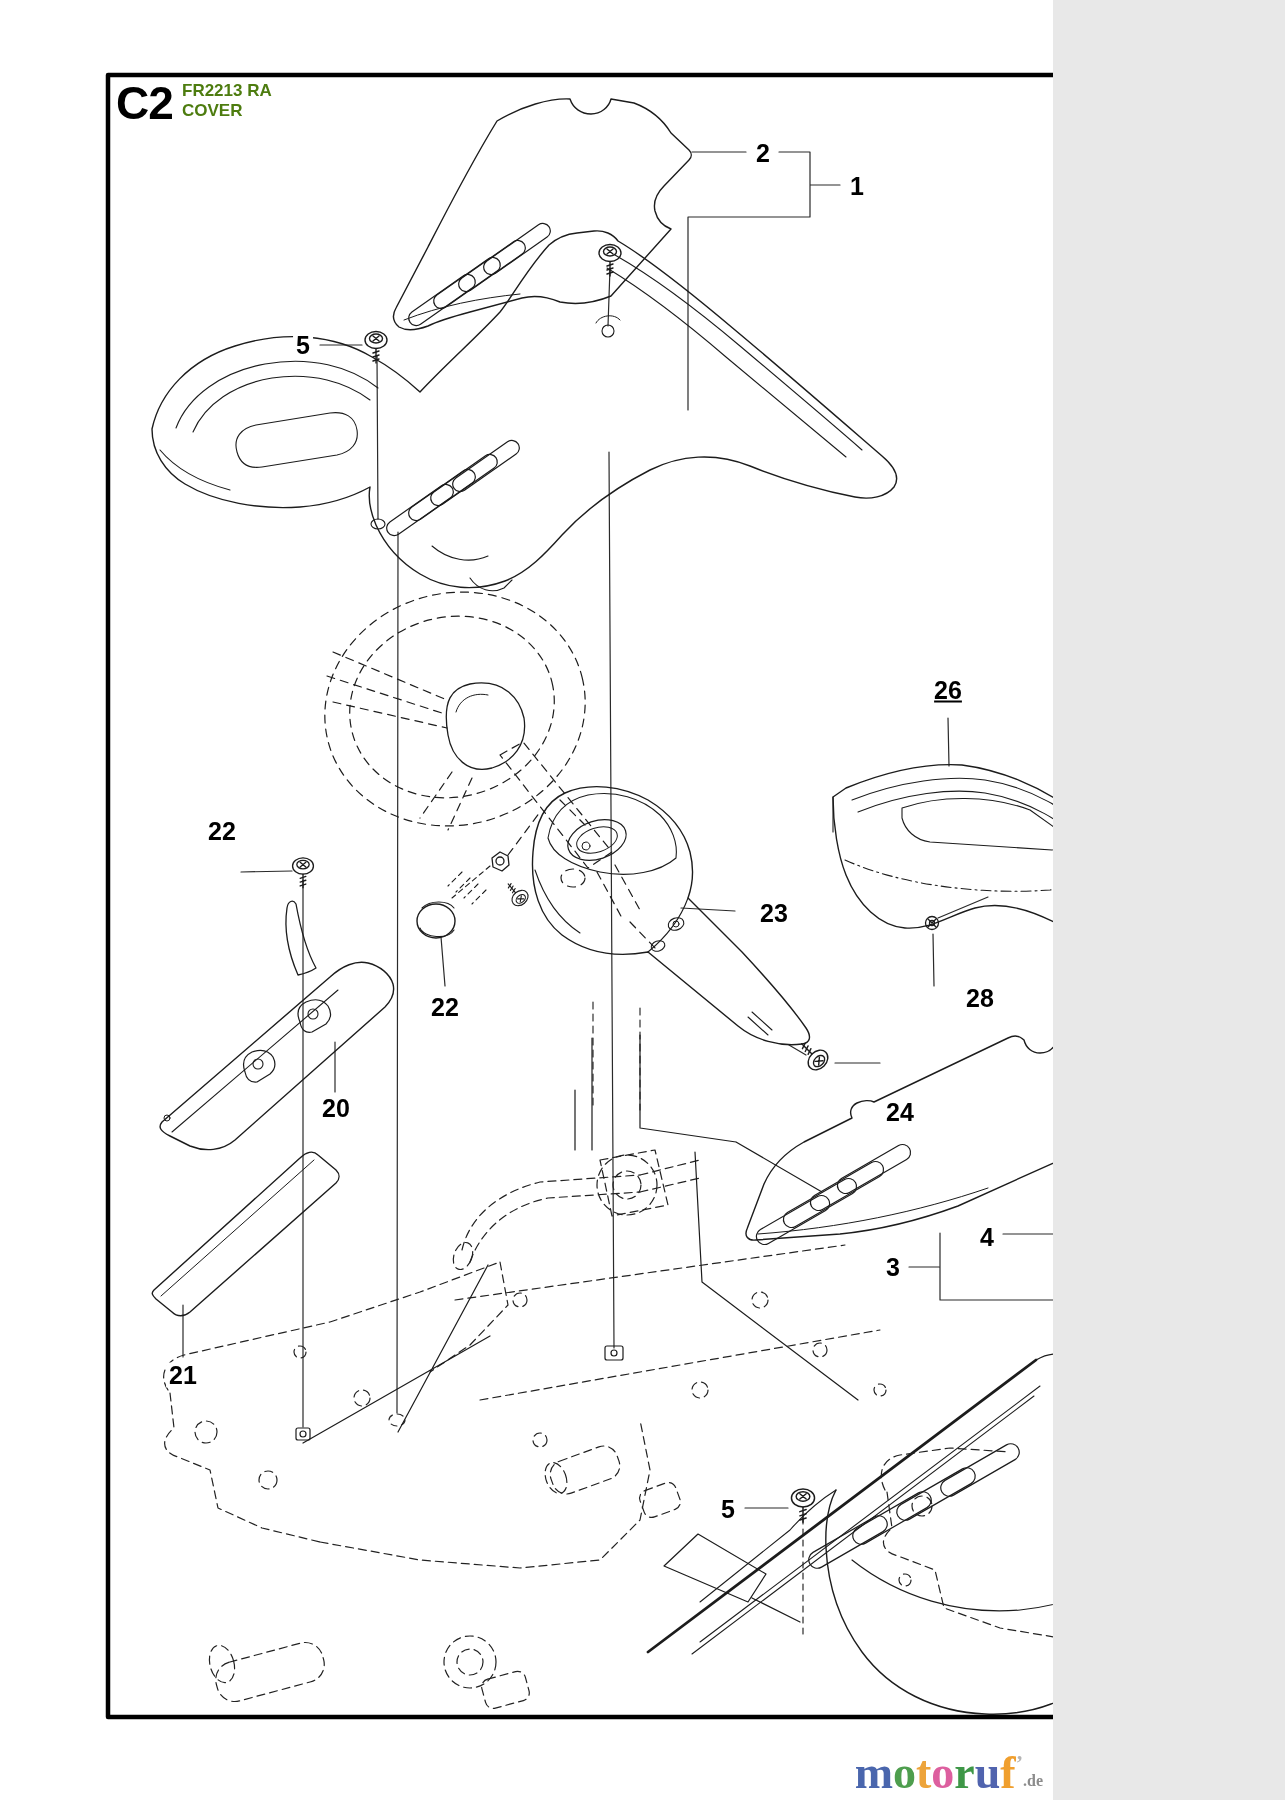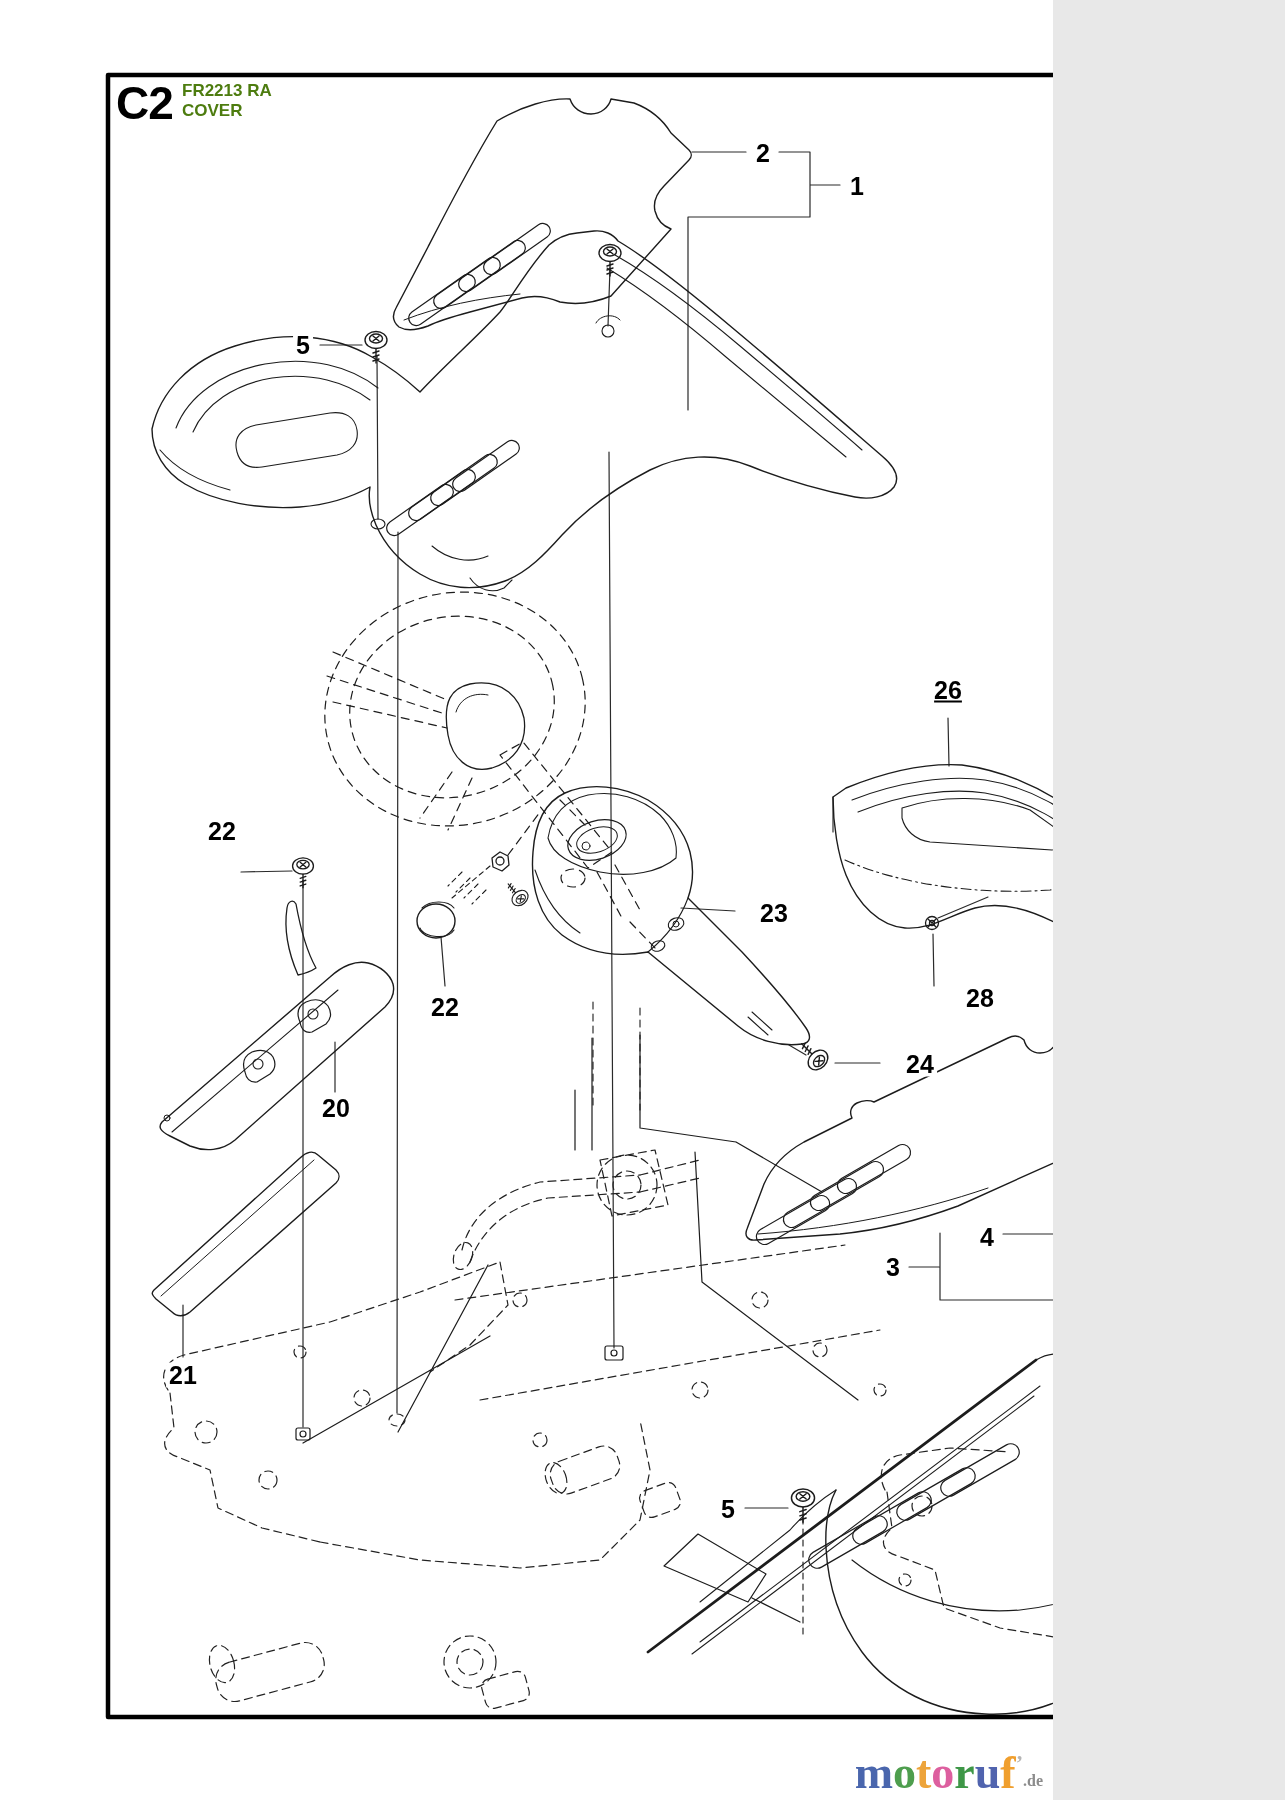--- a/index.html
+++ b/index.html
@@ -310,21 +310,21 @@
     </div>
   </div>
 
   <div id="labels">
       <div class="label" style="left: 763px; top: 153px;">2</div>
       <div class="label" style="left: 857px; top: 186px;">1</div>
       <div class="label" style="left: 303px; top: 345px;">5</div>
       <div class="label" style="left: 222px; top: 831px;">22</div>
       <div class="label" style="left: 445px; top: 1007px;">22</div>
       <div class="label" style="left: 750px; top: 913px; margin-left: 24px;">23</div>
-      <div class="label" style="left: 900px; top: 1064px; margin-left: 20px;">24</div>
+      <div class="label" style="left: 900px; top: 1112px;">24</div>
       <div class="label" style="left: 948px; top: 690px; text-decoration: underline;">26</div>
       <div class="label" style="left: 1100px; top: 751px;">42</div>
       <div class="label" style="left: 936px; top: 998px; margin-left: 44px;">28</div>
       <div class="label" style="left: 336px; top: 1108px;">20</div>
       <div class="label" style="left: 183px; top: 1375px;">21</div>
       <div class="label" style="left: 987px; top: 1237px;">4</div>
       <div class="label" style="left: 893px; top: 1267px;">3</div>
       <div class="label" style="left: 728px; top: 1509px;">5</div>
     </div>
 

